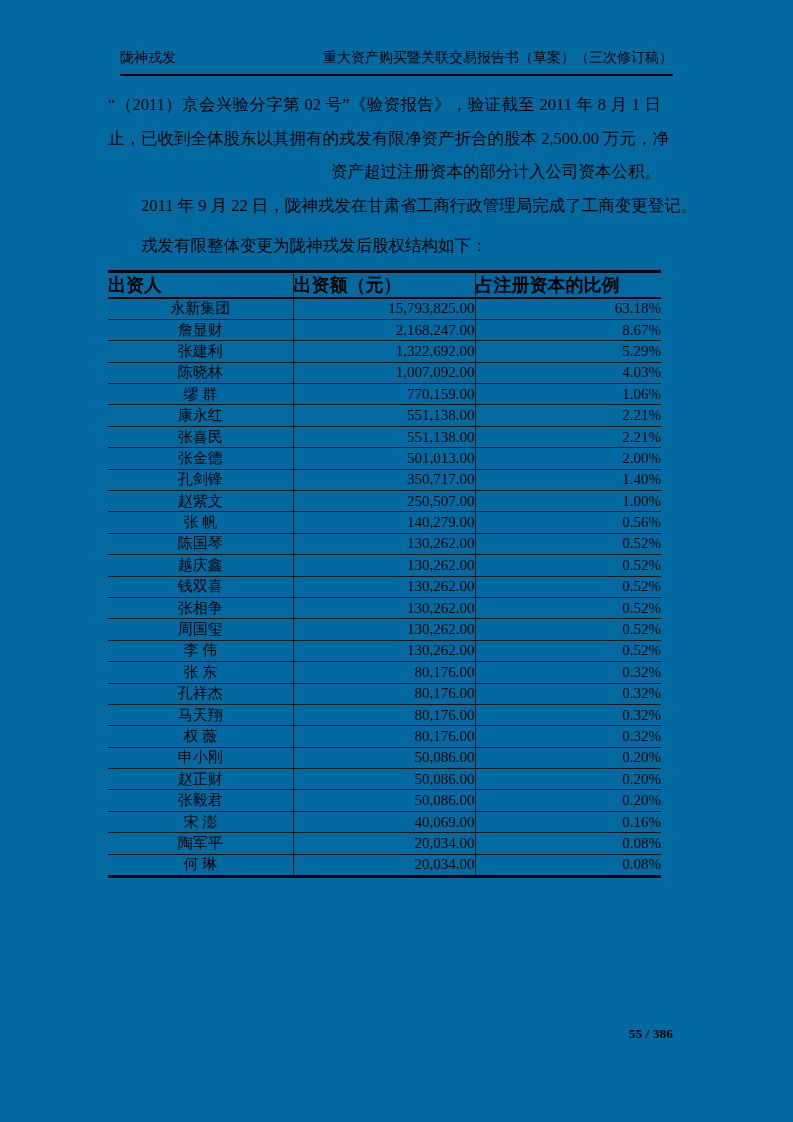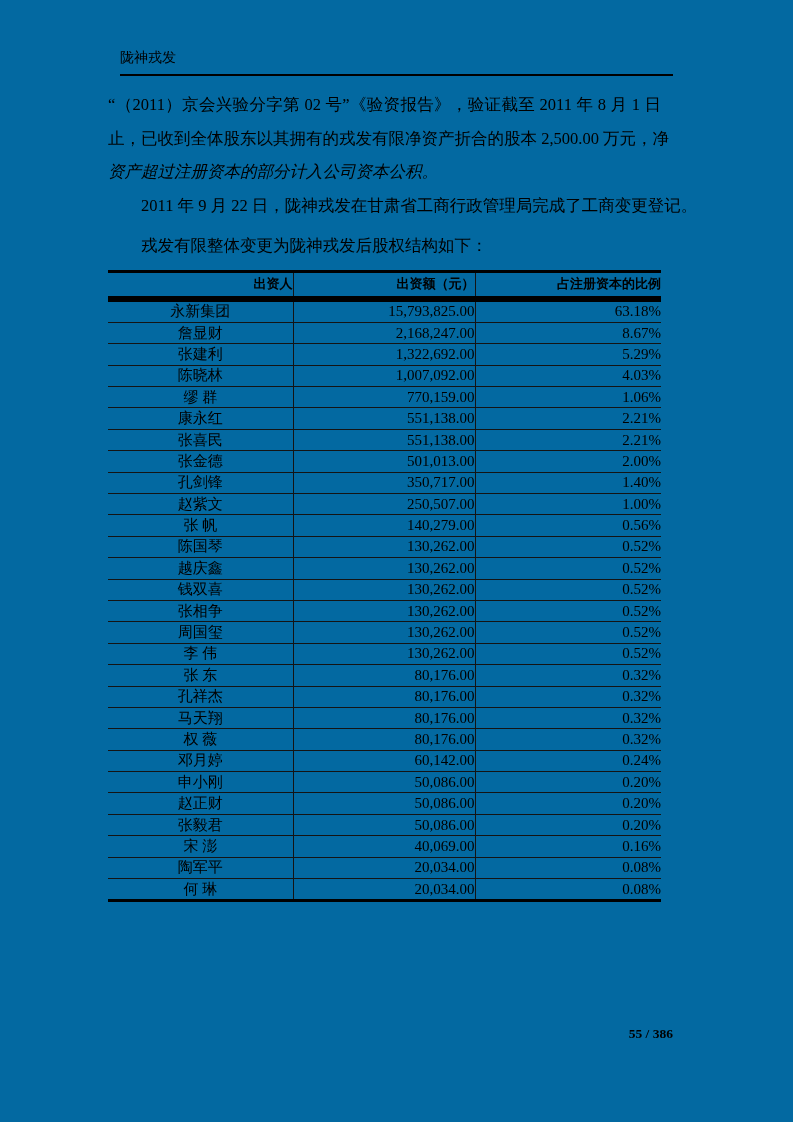--- a/index.html
+++ b/index.html
@@ -41,22 +41,21 @@
     font-size: 16.5px;
     line-height: 33.5px;
     margin: 0;
   }
   .para .jline {
     text-align: justify;
     text-align-last: justify;
     white-space: nowrap;
   }
   .para .lline {
-    text-align: left;
-    font-style: italic;
+    text-align: right;
   }
   .para.indent {
     text-indent: 33px;
     white-space: nowrap;
   }
   .para.gap-before {
     margin-top: 7px;
   }
   
   table.share-table {
@@ -64,26 +63,26 @@
     margin-top: 7px;
     border-collapse: collapse;
     table-layout: fixed;
     border-top: 3px solid #000000;
     border-bottom: 3px solid #000000;
   }
   table.share-table col.c1 { width: 185px; }
   table.share-table col.c2 { width: 182px; }
   table.share-table col.c3 { width: 186px; }
   table.share-table th {
-    font-size: 13px;
+    font-size: 18px;
     font-weight: bold;
-    text-align: right;
+    text-align: left;
     height: 23px;
     padding: 0;
-    border-bottom: 6px solid #000000;
+    border-bottom: 2px solid #000000;
   }
   table.share-table td {
     font-size: 15px;
     height: 20.4px;
     padding: 0;
     border-bottom: 1.5px solid #141414;
     vertical-align: middle;
     overflow: hidden;
     white-space: nowrap;
   }
@@ -104,20 +103,21 @@
     font-weight: bold;
   }
 </style>
 </head>
 <body>
 
 <div class="page">
 
   <div class="doc-header">
     <span>陇神戎发</span>
+    <span>重大资产购买暨关联交易报告书（草案）（三次修订稿）</span>
   </div>
 
   <div class="content">
 
     <div class="para">
       <div class="jline">“（2011）京会兴验分字第 02 号”《验资报告》，验证截至 2011 年 8 月 1 日</div>
       <div class="jline">止，已收到全体股东以其拥有的戎发有限净资产折合的股本 2,500.00 万元，净</div>
       <div class="lline">资产超过注册资本的部分计入公司资本公积。</div>
     </div>
 
@@ -259,25 +259,20 @@
     <td class="cell-pct">0.32%</td>
   </tr>
 
   <tr>
     <td class="cell-name">权 薇</td>
     <td class="cell-amount">80,176.00</td>
     <td class="cell-pct">0.32%</td>
   </tr>
 
 
-  <tr>
-    <td class="cell-name">邓月婷</td>
-    <td class="cell-amount">60,142.00</td>
-    <td class="cell-pct">0.24%</td>
-  </tr>
 
   <tr>
     <td class="cell-name">申小刚</td>
     <td class="cell-amount">50,086.00</td>
     <td class="cell-pct">0.20%</td>
   </tr>
 
   <tr>
     <td class="cell-name">赵正财</td>
     <td class="cell-amount">50,086.00</td>

